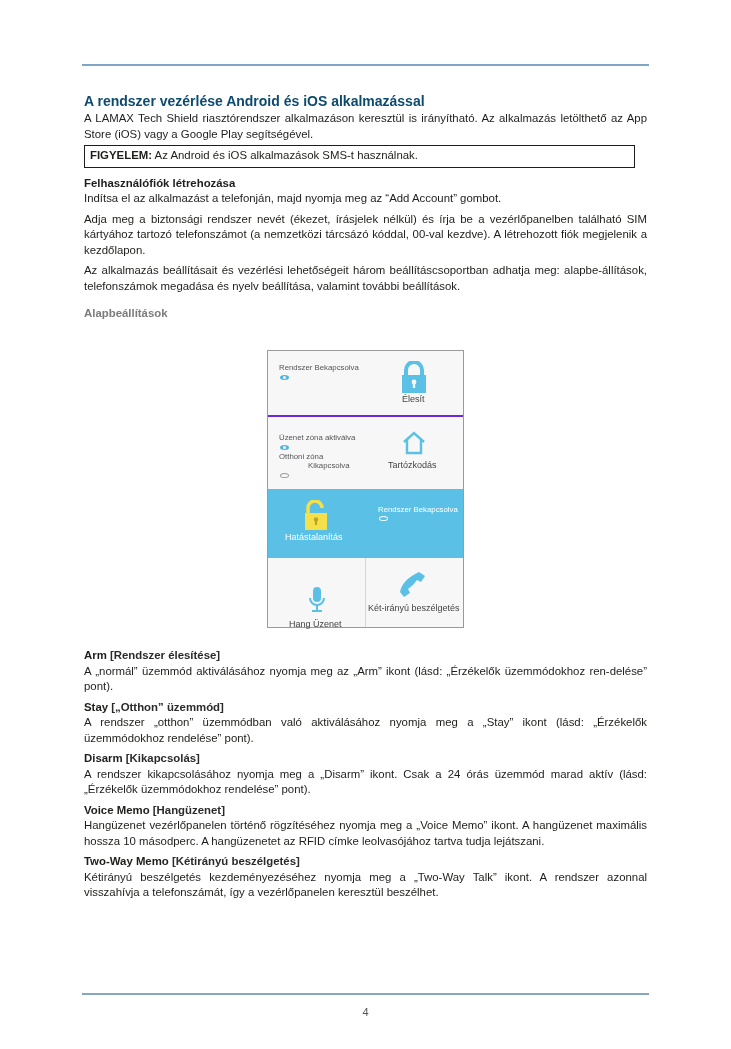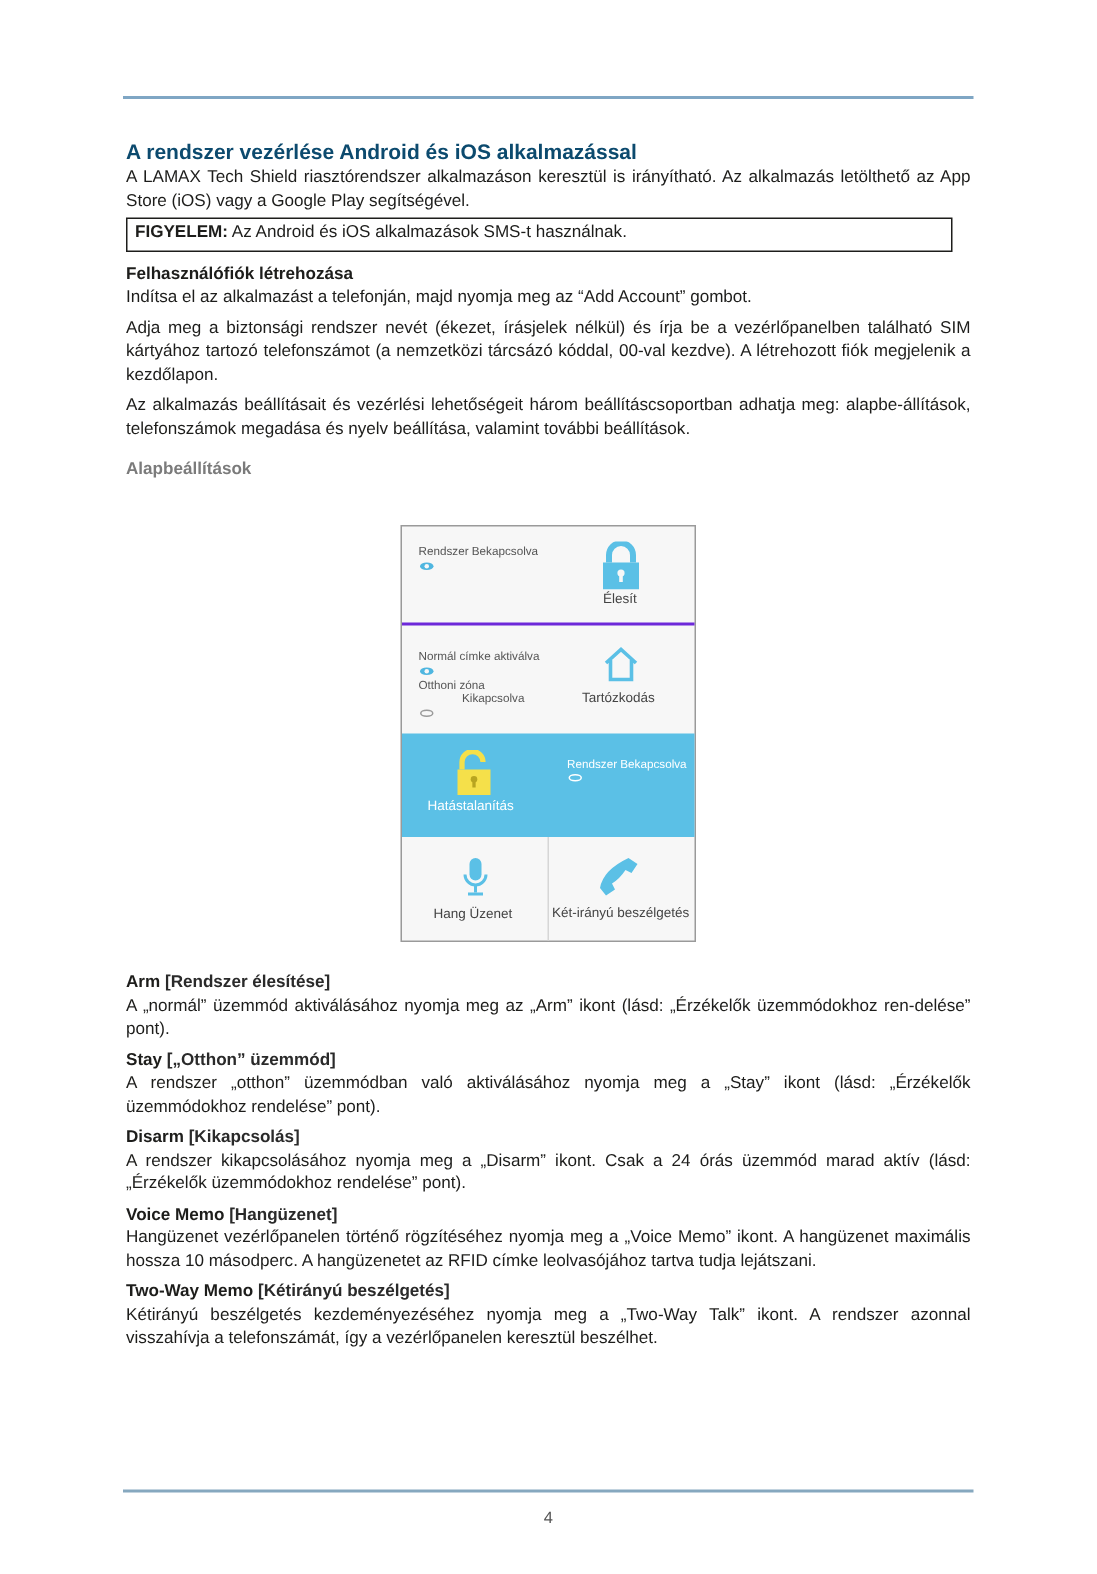--- a/index.html
+++ b/index.html
@@ -65,21 +65,21 @@
     <svg style="position:absolute;left:133px;top:10px;" width="26" height="32" viewBox="0 0 26 32">
       <path d="M5 14 V9 a8 8 0 0 1 16 0 V14" fill="none" stroke="#5bc0e6" stroke-width="4"></path>
       <rect x="1" y="14" width="24" height="18" fill="#5bc0e6"></rect>
       <circle cx="13" cy="21" r="2.4" fill="#f7f7f7"></circle>
       <rect x="11.8" y="21" width="2.4" height="6" fill="#f7f7f7"></rect>
     </svg>
     <span class="lbl big" style="left:134px;top:43px;">Élesít</span>
   </div>
 
   <div class="row row2">
-    <span class="lbl" style="left:11px;top:16px;">Normál címke aktiválva</span>
+    <span class="lbl" style="left:11px;top:16px;">Üzenet zóna aktiválva</span>
     <span class="eye" style="left:12px;top:28px;"></span>
     <span class="lbl" style="left:11px;top:35px;">Otthoni zóna</span>
     <span class="lbl" style="left:11px;top:44px;padding-left:29px;">Kikapcsolva</span>
     <span class="eye-off" style="left:12px;top:56px;"></span>
     <svg style="position:absolute;left:133px;top:14px;" width="26" height="24" viewBox="0 0 26 24">
       <path d="M3 11 L13 2 L23 11 M6 9 V22 H20 V9" fill="none" stroke="#5bc0e6" stroke-width="2.4" stroke-linejoin="miter"></path>
     </svg>
     <span class="lbl big" style="left:120px;top:43px;">Tartózkodás</span>
   </div>
 
@@ -90,21 +90,21 @@
       <circle cx="12" cy="19.5" r="2.2" fill="#b8a520"></circle>
       <rect x="10.9" y="19.5" width="2.2" height="5.5" fill="#b8a520"></rect>
     </svg>
     <span class="lbl big" style="left:17px;top:43px;">Hatástalanítás</span>
     <span class="lbl" style="left:110px;top:16px;color:#fff;">Rendszer Bekapcsolva</span>
     <span class="eye-off white" style="left:111px;top:27px;"></span>
   </div>
 
   <div class="row row4">
     <div class="vdiv"></div>
-    <div style="position:absolute;left:0;top:1px;width:97px;height:69px;">
+    <div style="position:absolute;left:0;top:16px;width:97px;height:69px;">
       <svg style="position:absolute;left:40px;top:12px;" width="18" height="28" viewBox="0 0 18 28">
         <rect x="5" y="1" width="8" height="15" rx="4" fill="#5bc0e6"></rect>
         <path d="M2 12 a7 7 0 0 0 14 0" fill="none" stroke="#5bc0e6" stroke-width="2"></path>
         <rect x="8" y="19" width="2" height="5" fill="#5bc0e6"></rect>
         <rect x="4" y="24" width="10" height="2" fill="#5bc0e6"></rect>
       </svg>
       <span class="lbl big" style="left:21px;top:45px;">Hang Üzenet</span>
     </div>
     <div style="position:absolute;left:98px;top:0;width:97px;height:69px;">
       <svg style="position:absolute;left:33px;top:12px;" width="28" height="28" viewBox="0 0 28 28">

